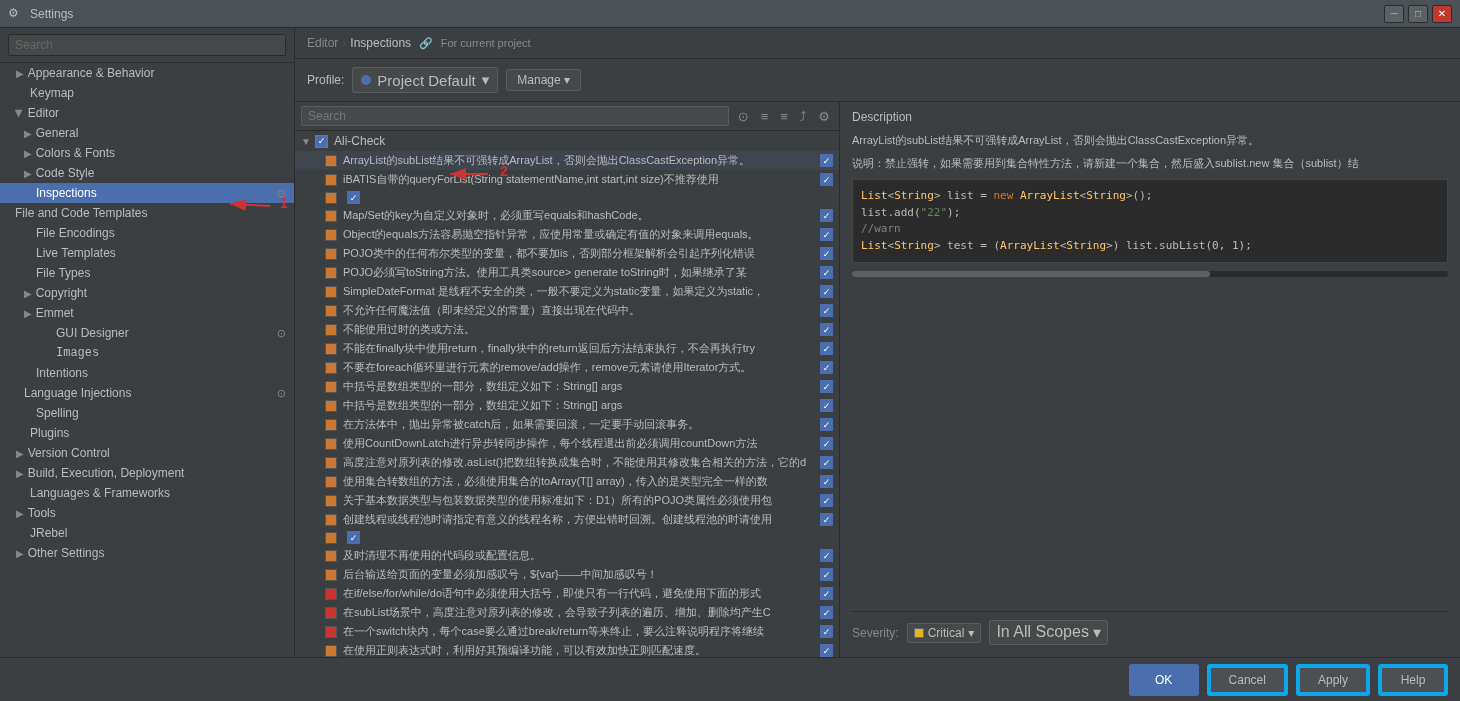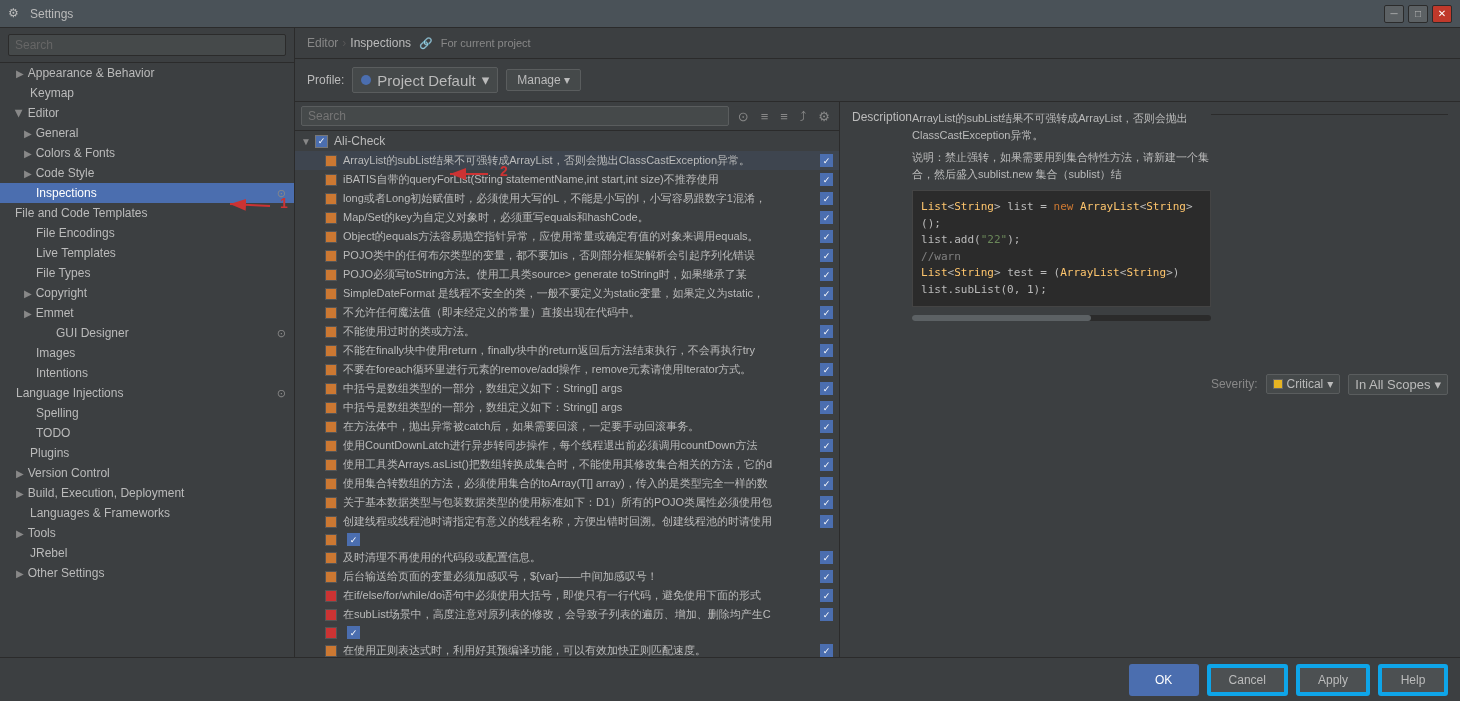--- a/index.html
+++ b/index.html
@@ -275,21 +275,21 @@
       justify-content: center;
       font-size: 9px;
       flex-shrink: 0;
     }
     .tree-item-check.checked { background: #4b6eaf; color: white; border-color: #4b6eaf; }
 
     
     .description-panel {
       flex: 1;
       display: flex;
-      flex-direction: row;
+      flex-direction: column;
       padding: 8px 12px;
       overflow: hidden;
     }
     .desc-title {
       color: #bbbbbb;
       font-size: 12px;
       margin-bottom: 8px;
       font-weight: normal;
     }
     .desc-text {
@@ -335,21 +335,21 @@
       align-items: center;
       gap: 4px;
       cursor: pointer;
     }
     .sev-dot { width: 10px; height: 10px; background: #e6b422; border: 1px solid #666; flex-shrink: 0; }
     .scope-select {
       background: #45494a;
       border: 1px solid #5a5d5e;
       border-radius: 2px;
       color: #bbbbbb;
-      font-size: 13px;
+      font-size: 16px;
       padding: 2px 6px;
       display: flex;
       align-items: flex-start;
       gap: 4px;
       cursor: pointer;
     }
 
     
     .bottom-bar {
       height: 44px;
@@ -462,35 +462,32 @@
         <span class="item-label">Copyright</span>
       </div>
       <div class="sidebar-item" style="padding-left:24px;">
         <span class="arrow">▶</span>
         <span class="item-label">Emmet</span>
       </div>
       <div class="sidebar-item" style="padding-left:56px;">
         <span class="item-label">GUI Designer</span>
         <span class="item-icon">⊙</span>
       </div>
-      <div class="sidebar-item" style="padding-left:36px;">
+      <div class="sidebar-item" style="padding-left:56px;font-family:Liberation Mono, monospace;">
         <span class="item-label">Images</span>
       </div>
       <div class="sidebar-item" style="padding-left:36px;">
         <span class="item-label">Intentions</span>
       </div>
-      <div class="sidebar-item" style="padding-left:16px;align-items:flex-end;">
+      <div class="sidebar-item" style="padding-left:24px;align-items:flex-end;">
         <span class="item-label">Language Injections</span>
         <span class="item-icon">⊙</span>
       </div>
       <div class="sidebar-item" style="padding-left:36px;">
         <span class="item-label">Spelling</span>
-      </div>
-      <div class="sidebar-item" style="padding-left:36px;">
-        <span class="item-label">TODO</span>
       </div>
       <div class="sidebar-item">
         <span class="item-label" style="padding-left:14px;">Plugins</span>
       </div>
       <div class="sidebar-item">
         <span class="arrow">▶</span>
         <span class="item-label">Version Control</span>
       </div>
       <div class="sidebar-item">
         <span class="arrow">▶</span>
@@ -562,21 +559,20 @@
                   <span class="tree-item-text">ArrayList的subList结果不可强转成ArrayList，否则会抛出ClassCastException异常。</span>
                   <div class="tree-item-check checked">✓</div>
                 </div>
                 <div class="tree-item">
                   <div class="severity-dot"></div>
                   <span class="tree-item-text">iBATIS自带的queryForList(String statementName,int start,int size)不推荐使用</span>
                   <div class="tree-item-check checked">✓</div>
                 </div>
                 <div class="tree-item">
                   <div class="severity-dot"></div>
-                  <span class="tree-item-text">long或者Long初始赋值时，必须使用大写的L，不能是小写的l，小写容易跟数字1混淆，</span>
                   <div class="tree-item-check checked">✓</div>
                 </div>
                 <div class="tree-item">
                   <div class="severity-dot"></div>
                   <span class="tree-item-text">Map/Set的key为自定义对象时，必须重写equals和hashCode。</span>
                   <div class="tree-item-check checked">✓</div>
                 </div>
                 <div class="tree-item">
                   <div class="severity-dot"></div>
                   <span class="tree-item-text">Object的equals方法容易抛空指针异常，应使用常量或确定有值的对象来调用equals。</span>
@@ -632,21 +628,21 @@
                   <span class="tree-item-text">在方法体中，抛出异常被catch后，如果需要回滚，一定要手动回滚事务。</span>
                   <div class="tree-item-check checked">✓</div>
                 </div>
                 <div class="tree-item">
                   <div class="severity-dot"></div>
                   <span class="tree-item-text">使用CountDownLatch进行异步转同步操作，每个线程退出前必须调用countDown方法</span>
                   <div class="tree-item-check checked">✓</div>
                 </div>
                 <div class="tree-item">
                   <div class="severity-dot"></div>
-                  <span class="tree-item-text">使用工具类Arrays.asList()把数组转换成集合时，不能使用其修改集合相关的方法，它的d</span>
+                  <span class="tree-item-text">高度注意对原列表的修改.asList()把数组转换成集合时，不能使用其修改集合相关的方法，它的d</span>
                   <div class="tree-item-check checked">✓</div>
                 </div>
                 <div class="tree-item">
                   <div class="severity-dot"></div>
                   <span class="tree-item-text">使用集合转数组的方法，必须使用集合的toArray(T[] array)，传入的是类型完全一样的数</span>
                   <div class="tree-item-check checked">✓</div>
                 </div>
                 <div class="tree-item">
                   <div class="severity-dot"></div>
                   <span class="tree-item-text">关于基本数据类型与包装数据类型的使用标准如下：D1）所有的POJO类属性必须使用包</span>
@@ -676,20 +672,21 @@
                   <span class="tree-item-text">在if/else/for/while/do语句中必须使用大括号，即使只有一行代码，避免使用下面的形式</span>
                   <div class="tree-item-check checked">✓</div>
                 </div>
                 <div class="tree-item">
                   <div class="severity-dot red"></div>
                   <span class="tree-item-text">在subList场景中，高度注意对原列表的修改，会导致子列表的遍历、增加、删除均产生C</span>
                   <div class="tree-item-check checked">✓</div>
                 </div>
                 <div class="tree-item">
                   <div class="severity-dot red"></div>
+                  <span class="tree-item-text">在一个switch块内，每个case要么通过break/return等来终止，要么注释说明程序将继续</span>
                   <div class="tree-item-check checked">✓</div>
                 </div>
                 <div class="tree-item">
                   <div class="severity-dot"></div>
                   <span class="tree-item-text">在使用正则表达式时，利用好其预编译功能，可以有效加快正则匹配速度。</span>
                   <div class="tree-item-check checked">✓</div>
                 </div>
               </div>
           </div>
         </div>

